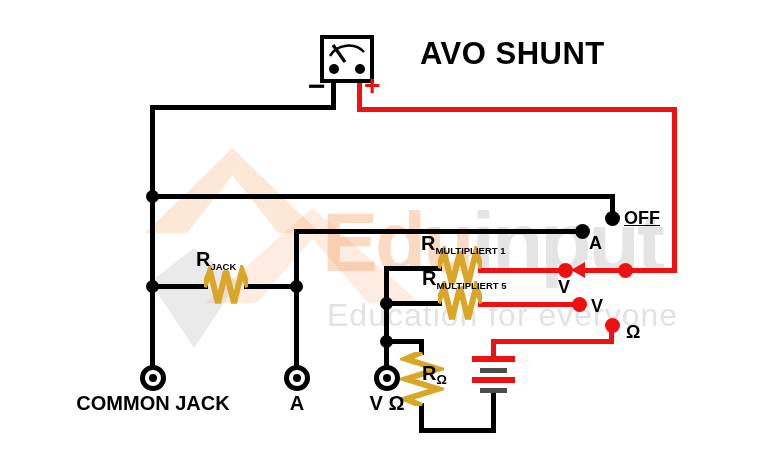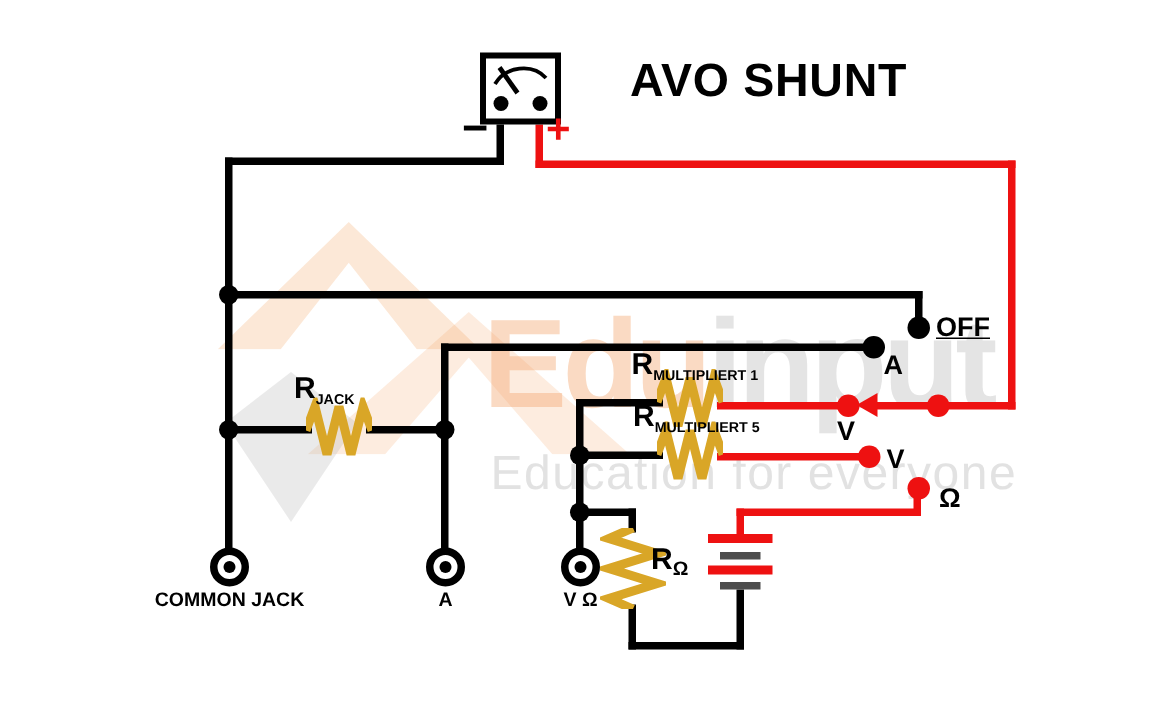--- a/index.html
+++ b/index.html
@@ -22,21 +22,21 @@
     border-right:14px solid var(--red);}
   
   .term{position:absolute;width:26px;height:26px;border-radius:50%;
     border:5px solid var(--black);background:#fff;box-sizing:border-box;}
   .term::after{content:"";position:absolute;left:50%;top:50%;width:8px;height:8px;
     margin:-4px 0 0 -4px;border-radius:50%;background:var(--black);}
   
   .lbl{position:absolute;color:var(--black);font-weight:bold;white-space:nowrap;}
   .title{font-size:31px;font-weight:800;letter-spacing:0.5px;}
   .contact-lbl{font-size:18px;}
-  .term-lbl{font-size:13px;transform:translateX(-50%);}
+  .term-lbl{font-size:20px;transform:translateX(-50%);}
   .sign{font-size:30px;line-height:20px;}
   .sign.plus{color:var(--red);font-size:28px;}
   .rlbl{font-size:20px;}
   .rlbl sub{font-size:9.5px;font-weight:bold;vertical-align:-4px;letter-spacing:0;}
   .rlbl.big-sub sub{font-size:13px;}
   
   .meter-box{position:absolute;left:320px;top:35px;width:54px;height:48px;
     border:4px solid var(--black);background:#fff;box-sizing:border-box;}
   
   .plate{position:absolute;}
@@ -144,19 +144,19 @@
 
   <div class="lbl contact-lbl" style="left:624px;top:208px;text-decoration:underline;">OFF</div>
   <div class="lbl contact-lbl" style="left:589px;top:233px;">A</div>
   <div class="lbl contact-lbl" style="left:558px;top:277px;">V</div>
   <div class="lbl contact-lbl" style="left:591px;top:296px;">V</div>
   <div class="lbl contact-lbl" style="left:626px;top:322px;">Ω</div>
 
   <div class="lbl rlbl" style="left:196px;top:248px;"><span>R</span><sub>JACK</sub></div>
   <div class="lbl rlbl" style="left:421px;top:232px;"><span>R</span><sub>MULTIPLIERT 1</sub></div>
   <div class="lbl rlbl" style="left:422px;top:267px;"><span>R</span><sub>MULTIPLIERT 5</sub></div>
-  <div class="lbl rlbl big-sub" style="left:434px;top:362px;"><span>R</span><sub>Ω</sub></div>
+  <div class="lbl rlbl big-sub" style="left:422px;top:362px;"><span>R</span><sub>Ω</sub></div>
 
   <div class="lbl term-lbl" style="left:153px;top:392px;">COMMON JACK</div>
   <div class="lbl term-lbl" style="left:297px;top:392px;">A</div>
   <div class="lbl term-lbl" style="left:387px;top:392px;">V Ω</div>
 
 </div>
 
 </body></html>

